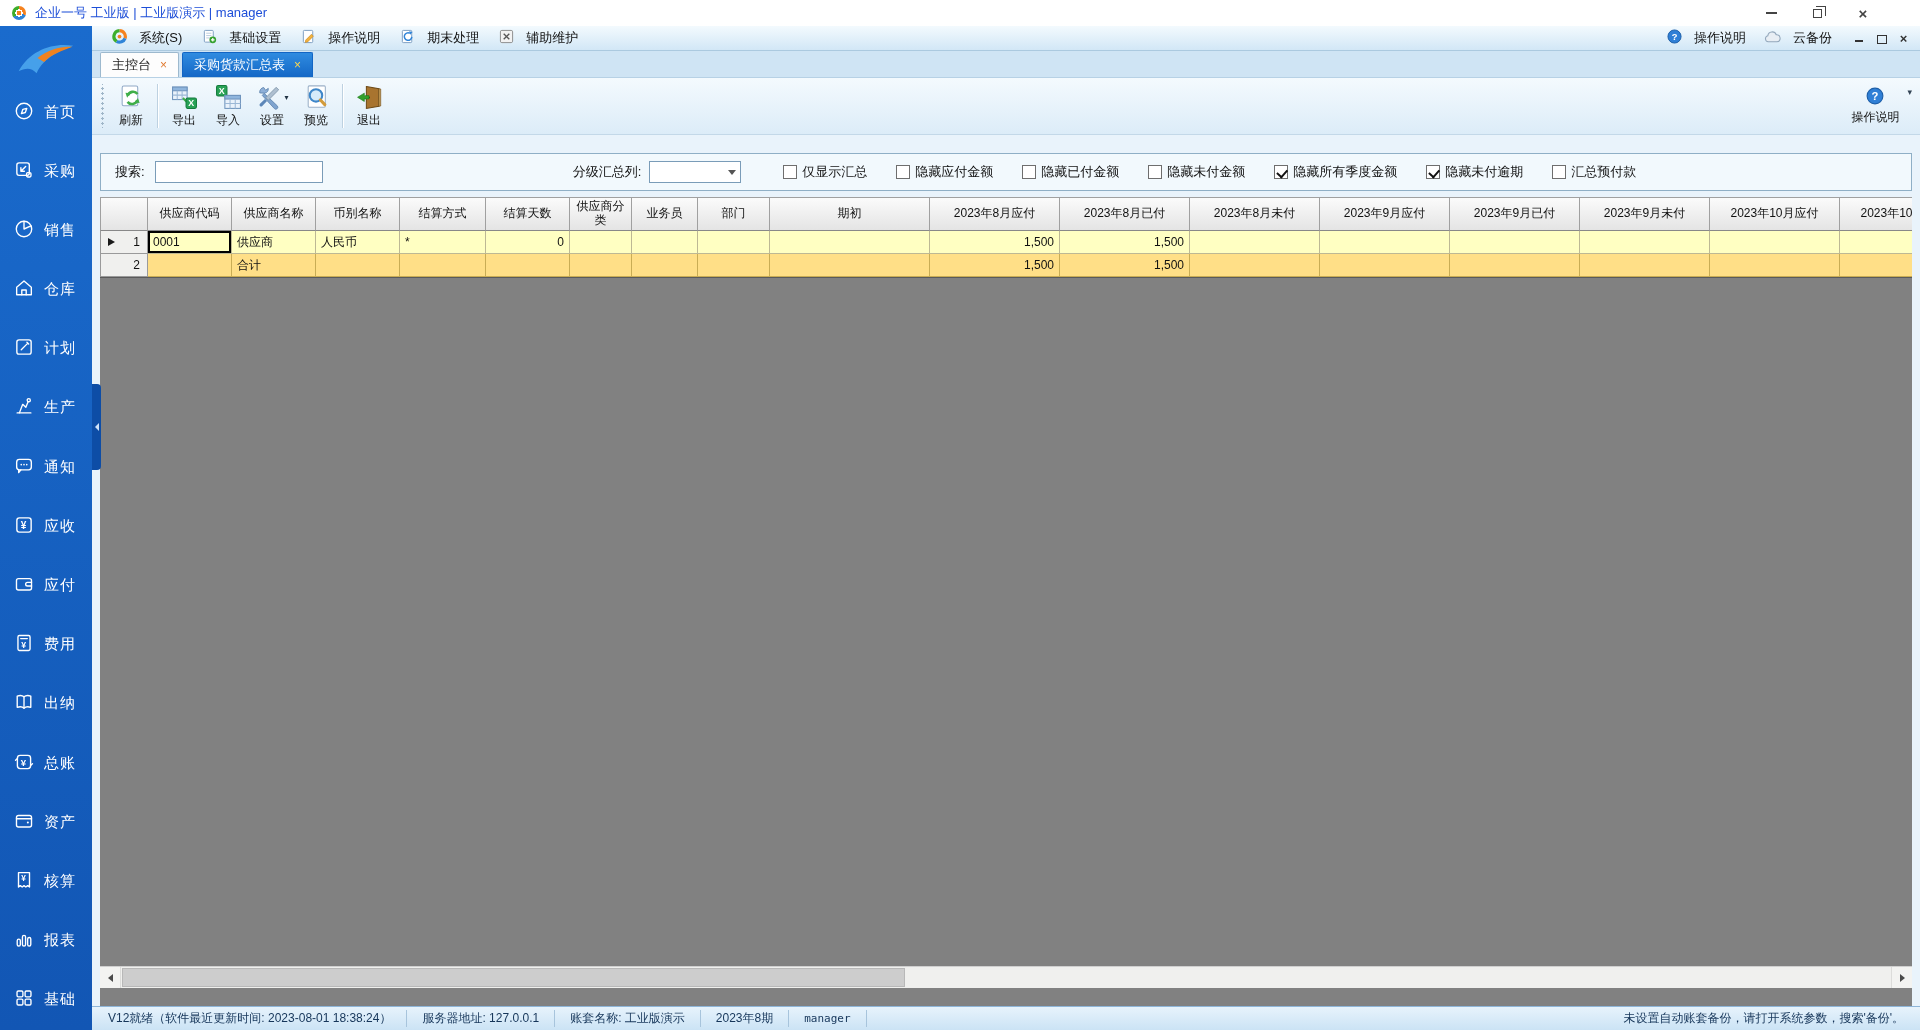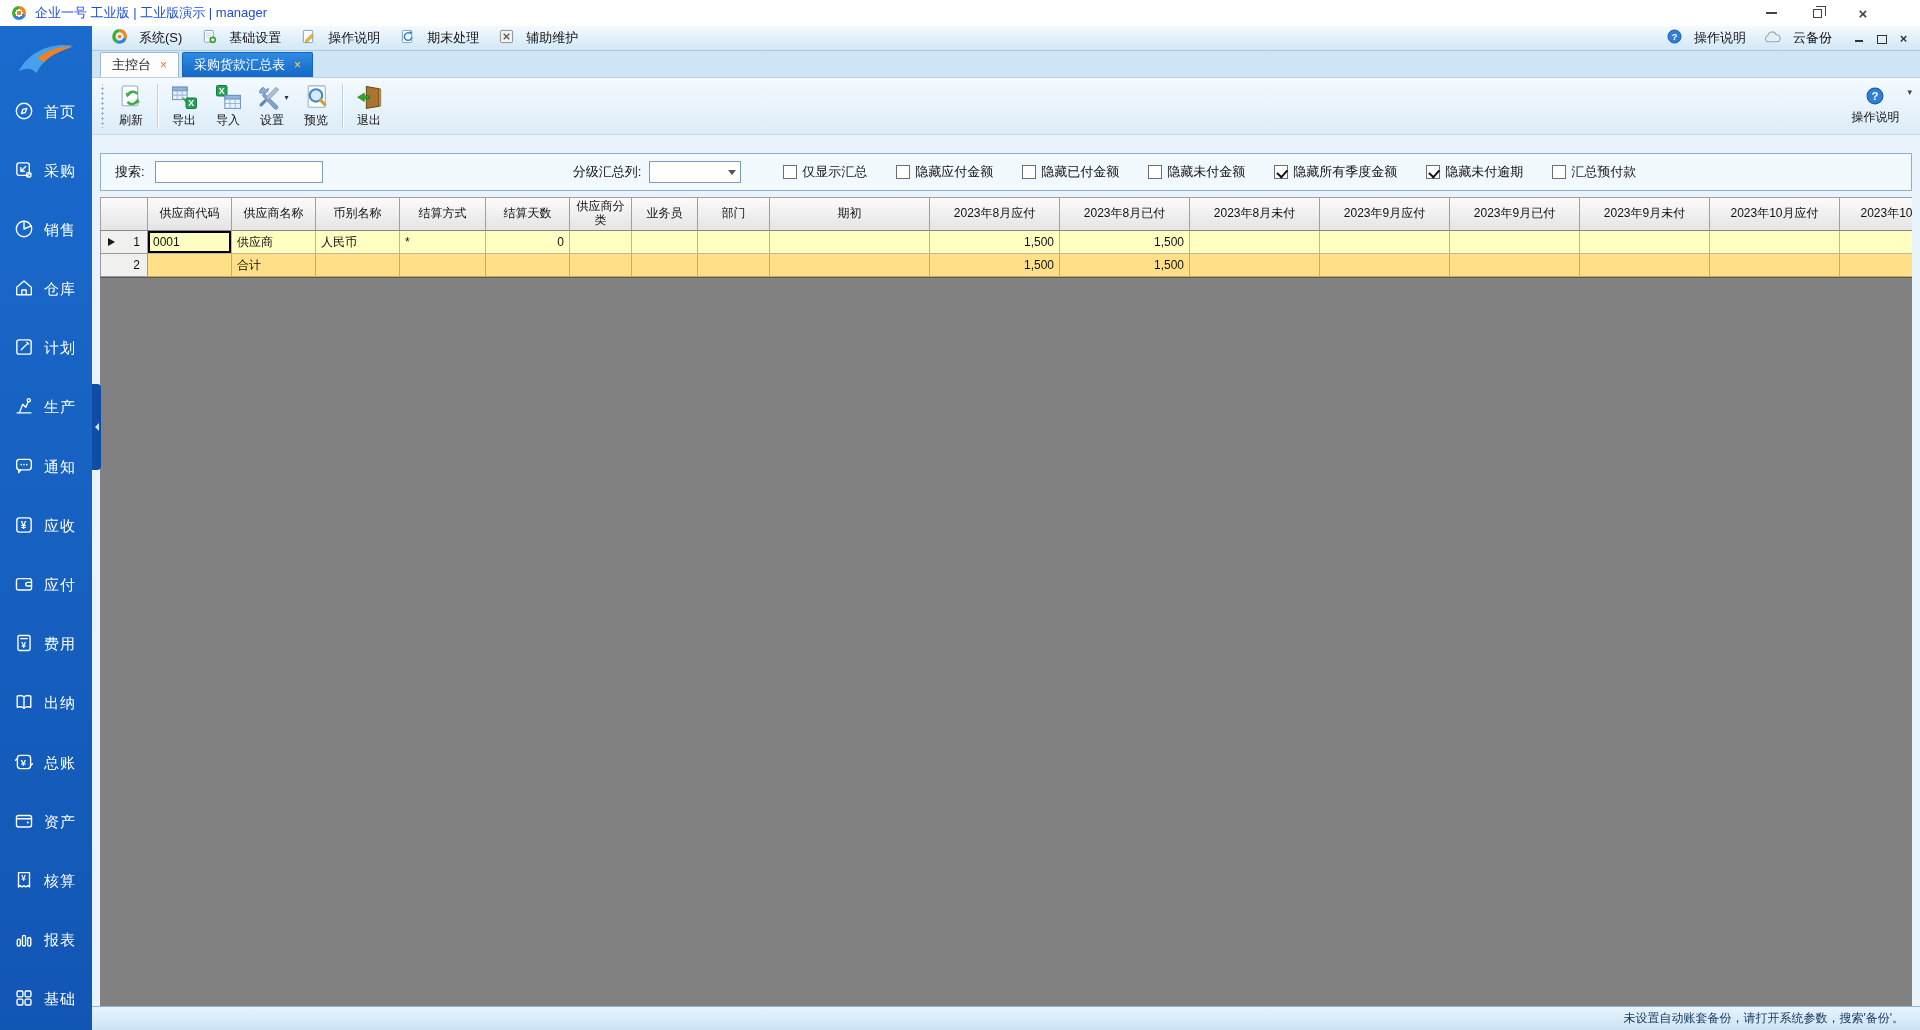--- a/index.html
+++ b/index.html
@@ -66,21 +66,21 @@
 .group-label{margin-left:250px;}
 .combo{width:92px;height:22px;border:1px solid #7a9cb8;background:#fff;margin-left:8px;display:flex;align-items:center;cursor:pointer;}
 .combo .val{flex:1;padding:0 4px;font-size:13px;}
 .combo .car{width:16px;display:flex;align-items:center;justify-content:center;}
 .combo .car i{width:0;height:0;border-left:4px solid transparent;border-right:4px solid transparent;border-top:5px solid #555;}
 .cbs{display:flex;align-items:center;gap:29px;margin-left:42px;}
 .cb-item{display:flex;align-items:center;gap:5px;cursor:pointer;white-space:nowrap;}
 .cb{width:14px;height:14px;border:1px solid #6e6e6e;background:#fff;position:relative;flex:0 0 14px;}
 .cb.checked::after{content:"";position:absolute;left:2px;top:2.5px;width:8px;height:4.5px;border-left:2px solid #111;border-bottom:2px solid #111;transform:rotate(-48deg);}
 
-.gridwrap{margin:6px 8px 0;flex:1;min-height:0;background:#818181;display:flex;overflow:hidden;}
+.gridwrap{margin:6px 8px 0;flex:1;min-height:0;background:#818181;display:flex;flex-direction:column;overflow:hidden;}
 .grid-scroll{overflow:hidden;flex:0 0 auto;}
 .grid-head{display:flex;}
 .gh-cell{flex:0 0 auto;height:34px;background:linear-gradient(#fbfbfb,#e4e4e4);border-right:1px solid #a0a0a0;border-bottom:1px solid #888;border-top:1px solid #a0a0a0;display:flex;align-items:center;justify-content:center;font-size:12px;text-align:center;line-height:1.15;padding:0 2px;word-break:break-all;cursor:pointer;}
 .gh-cell:first-child{border-left:1px solid #a0a0a0;cursor:default;}
 .grid-row{display:flex;height:23px;}
 .gr-cell{flex:0 0 auto;border-right:1px solid #bdb894;border-bottom:1px solid #bdb894;font-size:12px;display:flex;align-items:center;padding:0 5px;background:#ffffc2;overflow:hidden;white-space:nowrap;cursor:default;}
 .gr-cell.right{justify-content:flex-end;}
 .grid-row.row-total .gr-cell{background:#ffdf87;border-color:#c9ad55;}
 .gr-cell.handle{background:#f0f0ee;border-color:#9a9a9a;justify-content:flex-end;position:relative;padding-right:7px;}
 .grid-row.row-total .gr-cell.handle{background:#f0f0ee;border-color:#9a9a9a;}
@@ -540,17 +540,24 @@
               <i></i>
             </span>
           <span class="hs-thumb"></span>
           <span class="hs-btn hs-right">
               <i></i>
             </span>
         </div>
         <div class="hs-after"></div>
       </div>
       <div class="statusbar">
+        <div class="status-left" id="status-left">
+            <span class="ss">V12就绪（软件最近更新时间: 2023-08-01 18:38:24）</span>
+            <span class="ss">服务器地址: 127.0.0.1</span>
+            <span class="ss">账套名称: 工业版演示</span>
+            <span class="ss">2023年8期</span>
+            <span class="ss mono">manager</span>
+          </div>
         <div class="status-right">未设置自动账套备份，请打开系统参数，搜索'备份'。</div>
       </div>
     </main>
   </div>
 </div>
 
 </body></html>

